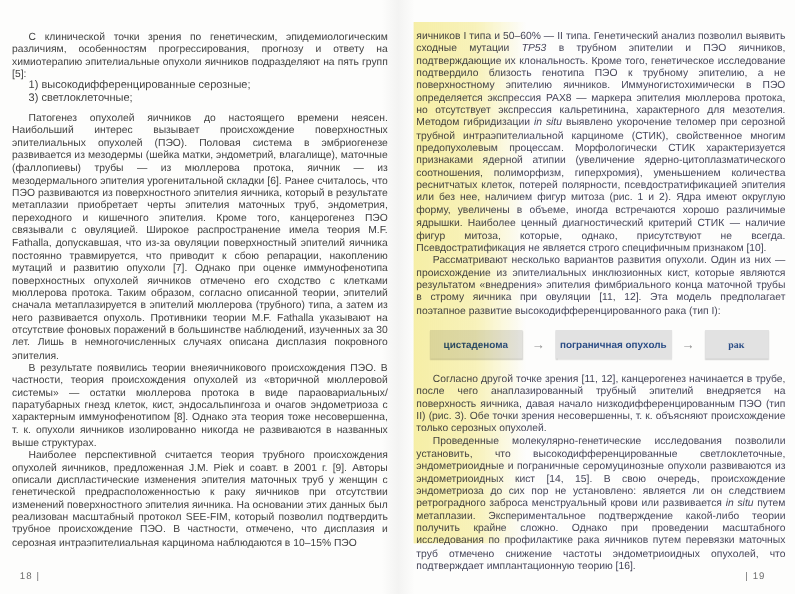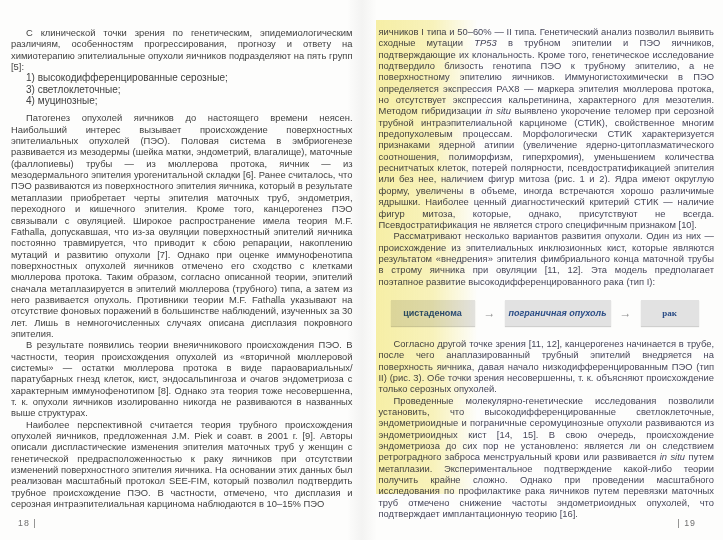--- a/index.html
+++ b/index.html
@@ -61,21 +61,21 @@
   .fc-box{
     background:var(--box_bg);
     color:var(--box_text);
     font-weight:bold;font-size:9px;line-height:10px;
     text-align:center;
     padding:8px 4px;box-sizing:border-box;
     box-shadow:0 1px 1px rgba(0,0,0,0.18);
     white-space:nowrap;
   }
   .fc-1{width:84px;}
-  .fc-2{width:106px;font-style:italic;}
+  .fc-2{width:106px;}
   .fc-3{width:58px;font-family:Liberation Serif, serif;}
   .fc-arrow{
     color:var(--arrow_color);font-size:12px;line-height:12px;
     margin:0 9px;flex:0 0 auto;
   }
   .footer{
     position:absolute;bottom:12px;
     font-size:8.8px;color:var(--footer_text);
     letter-spacing:1px;
     text-align:center;
@@ -89,21 +89,20 @@
 
 <div class="spread">
 
   <div class="page page-left">
     <div>
         <p class="para indent">С клинической точки зрения по генетическим, эпидемиологическим различиям, особенностям прогрессирования, прогнозу и ответу на химиотерапию эпителиальные опухоли яичников подразделяют на пять групп [5]:</p>
       </div>
     <div class="num-list">
       <div class="li">1) высокодифференцированные серозные;</div>
       <div class="li">3) светлоклеточные;</div>
-      <div class="li">4) муцинозные;</div>
     </div>
     <div>
         <p class="para indent">Патогенез опухолей яичников до настоящего времени неясен. Наибольший интерес вызывает происхождение поверхностных эпителиальных опухолей (ПЭО). Половая система в эмбриогенезе развивается из мезодермы (шейка матки, эндометрий, влагалище), маточные (фаллопиевы) трубы — из мюллерова протока, яичник — из мезодермального эпителия урогенитальной складки [6]. Ранее считалось, что ПЭО развиваются из поверхностного эпителия яичника, который в результате метаплазии приобретает черты эпителия маточных труб, эндометрия, переходного и кишечного эпителия. Кроме того, канцерогенез ПЭО связывали с овуляцией. Широкое распространение имела теория M.F. Fathalla, допускавшая, что из-за овуляции поверхностный эпителий яичника постоянно травмируется, что приводит к сбою репарации, накоплению мутаций и развитию опухоли [7]. Однако при оценке иммунофенотипа поверхностных опухолей яичников отмечено его сходство с клетками мюллерова протока. Таким образом, согласно описанной теории, эпителий сначала метаплазируется в эпителий мюллерова (трубного) типа, а затем из него развивается опухоль. Противники теории M.F. Fathalla указывают на отсутствие фоновых поражений в большинстве наблюдений, изученных за 30 лет. Лишь в немногочисленных случаях описана дисплазия покровного эпителия.</p>
         <p class="para indent">В результате появились теории внеяичникового происхождения ПЭО. В частности, теория происхождения опухолей из «вторичной мюллеровой системы» — остатки мюллерова протока в виде параовариальных/паратубарных гнезд клеток, кист, эндосальпингоза и очагов эндометриоза с характерным иммунофенотипом [8]. Однако эта теория тоже несовершенна, т. к. опухоли яичников изолированно никогда не развиваются в названных выше структурах.</p>
         <p class="para indent">Наиболее перспективной считается теория трубного происхождения опухолей яичников, предложенная J.M. Piek и соавт. в 2001 г. [9]. Авторы описали диспластические изменения эпителия маточных труб у женщин с генетической предрасположенностью к раку яичников при отсутствии изменений поверхностного эпителия яичника. На основании этих данных был реализован масштабный протокол SEE-FIM, который позволил подтвердить трубное происхождение ПЭО. В частности, отмечено, что дисплазия и серозная интраэпителиальная карцинома наблюдаются в 10–15% ПЭО</p>
       </div>
     <div class="footer footer-left">18  |</div>
   </div>
 
   <div class="page page-right">

